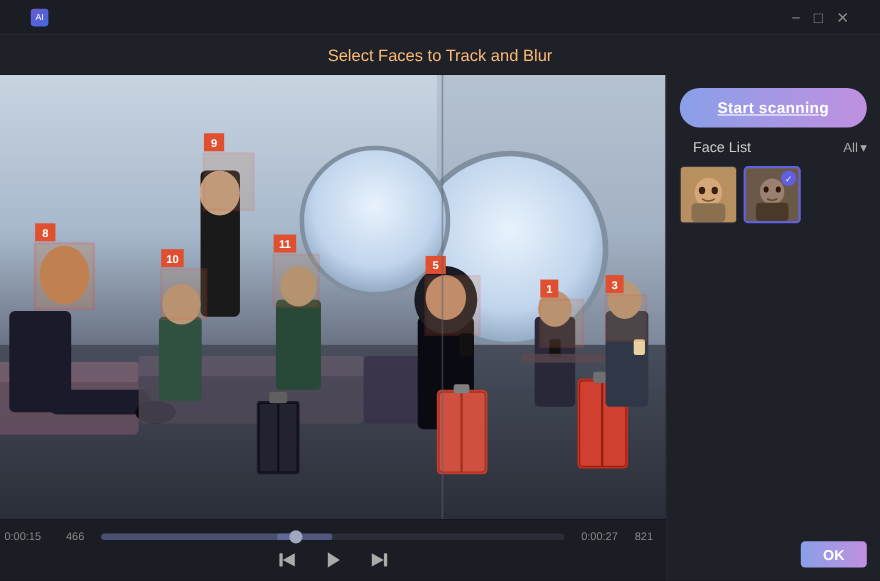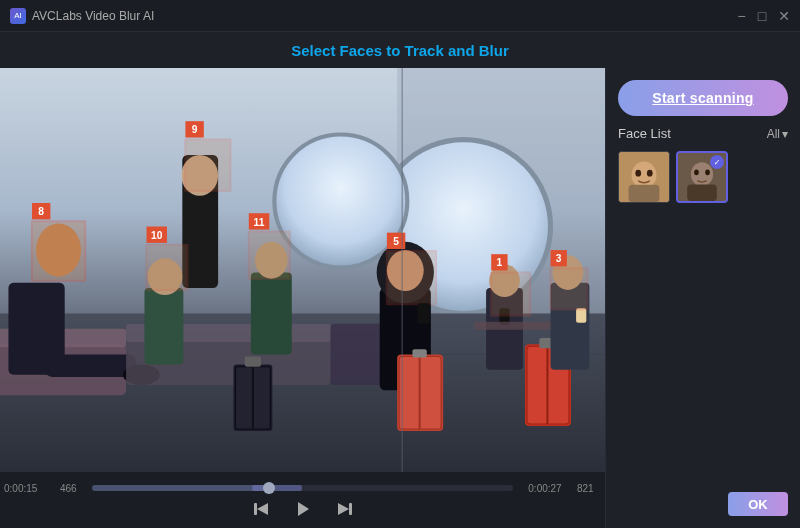--- a/index.html
+++ b/index.html
@@ -13,21 +13,21 @@
       position: relative;
     }
 
     
     .title-bar {
       height: 32px;
       background: #1a1d23;
       display: flex;
       align-items: center;
       justify-content: space-between;
-      padding: 0 10px;
+      padding: 0 28px;
       border-bottom: 1px solid #2a2d35;
     }
     .title-bar-left {
       display: flex;
       align-items: center;
       gap: 6px;
       font-size: 12px;
       color: #aaa;
     }
     .app-logo {
@@ -56,22 +56,22 @@
     
     .page-title-bar {
       height: 36px;
       display: flex;
       align-items: center;
       justify-content: center;
       background: #1e2128;
     }
     .page-title {
       font-size: 15px;
-      color: #0ea5e9;
-      font-weight: 700;
+      color: #fdba74;
+      font-weight: 400;
     }
 
     
     .main-content {
       display: flex;
       height: calc(528px - 32px - 36px);
     }
 
     
     .video-panel {
@@ -188,20 +188,21 @@
 
     .face-list-header {
       display: flex;
       align-items: center;
       justify-content: space-between;
     }
     .face-list-label {
       font-size: 13px;
       color: #ccc;
       font-weight: 500;
+      margin-left: 12px;
     }
     .all-dropdown {
       font-size: 12px;
       color: #aaa;
       display: flex;
       align-items: flex-start;
       gap: 2px;
       cursor: pointer;
     }
 
@@ -260,21 +261,20 @@
     }
   </style>
 </head>
 <body>
 
 <div class="title-bar">
   <div class="title-bar-left">
     <div class="app-logo">
       <span>AI</span>
     </div>
-    <span>AVCLabs Video Blur AI</span>
   </div>
   <div class="title-bar-controls">
     <span class="title-bar-btn">−</span>
     <span class="title-bar-btn">□</span>
     <span class="title-bar-btn">✕</span>
   </div>
 </div>
 
 <div class="page-title-bar">
   <span class="page-title">Select Faces to Track and Blur</span>

